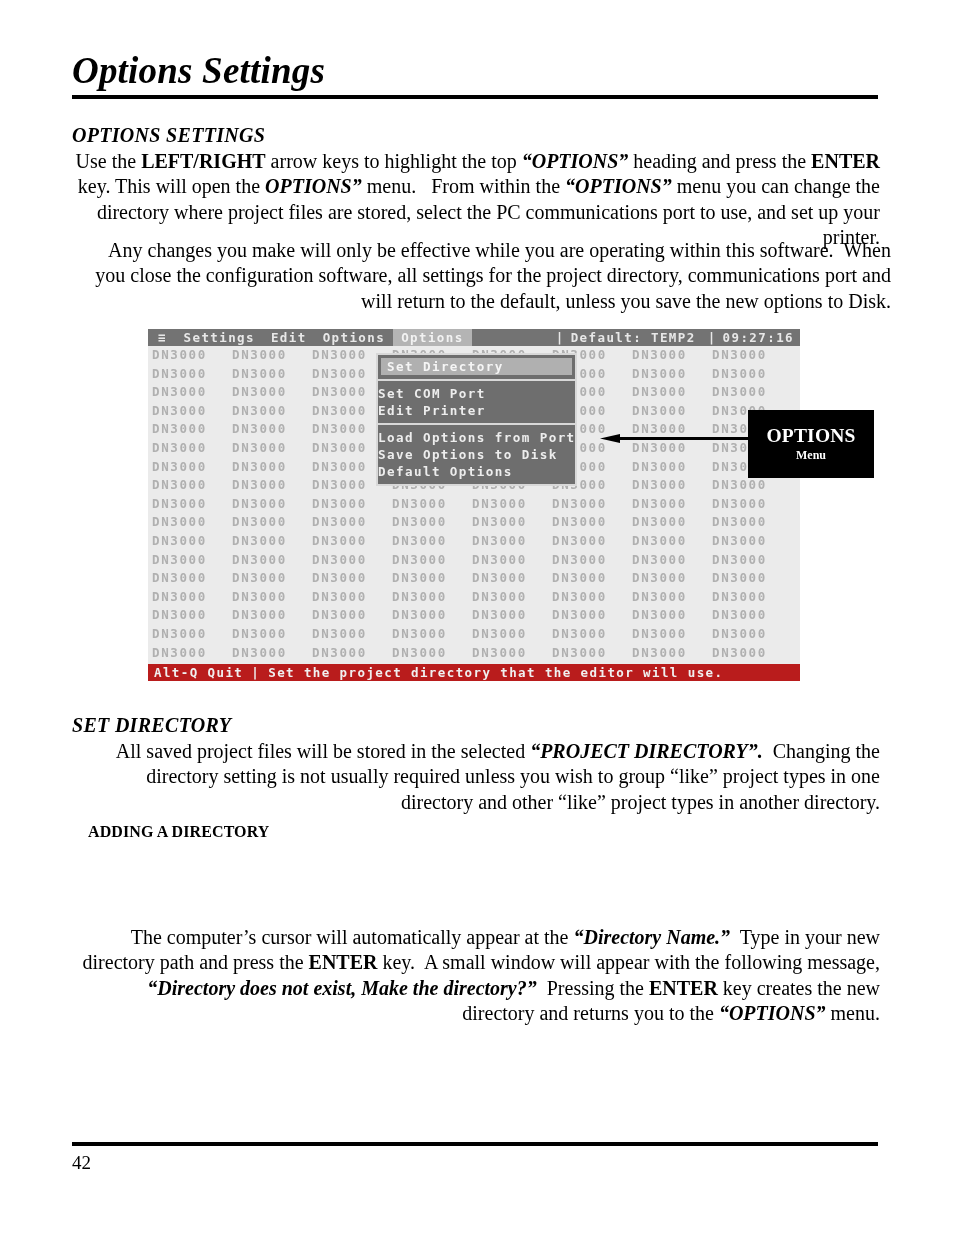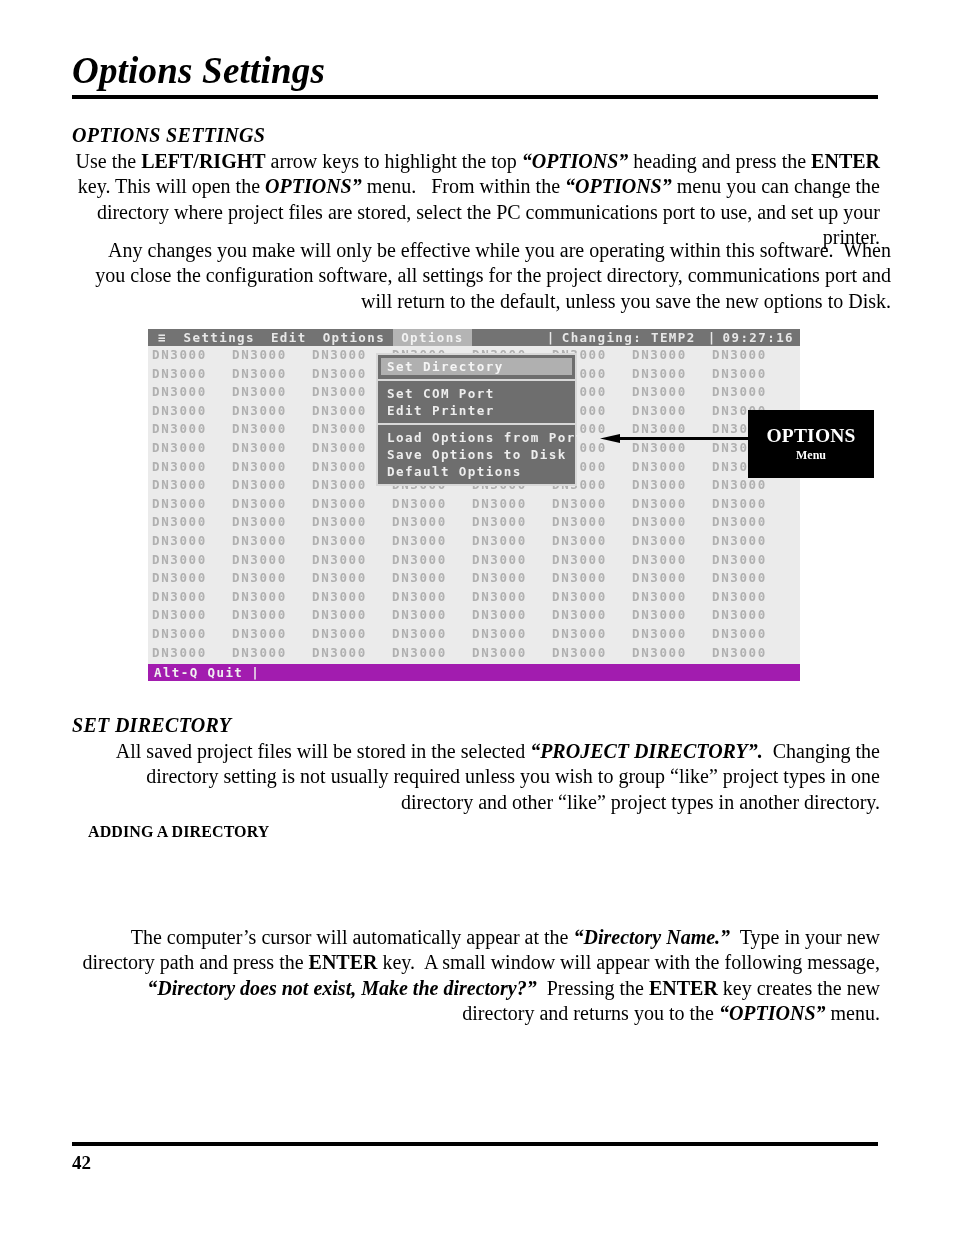--- a/index.html
+++ b/index.html
@@ -137,21 +137,21 @@
     letter-spacing: 1.6px;
     padding-left: 4px;
   }
   .wp-cell { display: inline-block; width: 80px; }
 
   .term-statusbar {
     position: absolute;
     left: 0; bottom: 0;
     width: 652px;
     height: 17px;
-    background: #a21caf;
+    background: #b91c1c;
     color: #f0f0f0;
     font-size: 12.5px;
     line-height: 17px;
     letter-spacing: 1.4px;
     white-space: nowrap;
     font-weight: bold;
     display: flex;
     align-items: center;
   }
   .sb-item { padding: 0 6px; }
@@ -168,21 +168,20 @@
     padding: 3px 0 4px 0;
     box-sizing: border-box;
   }
   .dd-item {
     font-size: 12.6px;
     line-height: 17px;
     height: 17px;
     color: #ededed;
     font-weight: bold;
     letter-spacing: 1.4px;
-    padding-left: 9px;
     white-space: nowrap;
   }
   .dd-item.selected {
     background: #b0b0b0;
     color: #f5f5f5;
     margin: 0 3px;
     padding-left: 6px;
   }
   .dd-sep {
     height: 2px;
@@ -230,21 +229,21 @@
     top: 1142px;
     width: 806px;
     height: 4px;
     background: #000;
   }
   .page-number {
     position: absolute;
     left: 72px;
     top: 1152px;
     font-size: 19px;
-    font-weight: bold;
+    font-weight: normal;
   }
 </style>
 </head>
 <body>
 
 <div class="page">
 
   <div class="title-block">
     <h1 class="page-title">Options Settings</h1>
     <div class="title-rule"></div>
@@ -260,21 +259,21 @@
   <div class="terminal">
 
     <div class="term-menubar">
       <span class="mb-item hamburger">≡</span>
       <span class="mb-item">Settings</span>
       <span class="mb-item">Edit</span>
       <span class="mb-item">Options</span>
       <span class="mb-item active">Options</span>
       <span class="mb-spacer"></span>
       <span class="mb-sep">|</span>
-      <span class="mb-right">Changing: TEMP2</span>
+      <span class="mb-right">Default: TEMP2</span>
       <span class="mb-sep">|</span>
       <span class="mb-right">09:27:16</span>
     </div>
 
     <div class="term-wallpaper" id="wallpaper">
         <div class="wp-row"><span class="wp-cell">DN3000</span><span class="wp-cell">DN3000</span><span class="wp-cell">DN3000</span><span class="wp-cell">DN3000</span><span class="wp-cell">DN3000</span><span class="wp-cell">DN3000</span><span class="wp-cell">DN3000</span><span class="wp-cell">DN3000</span></div>
         <div class="wp-row"><span class="wp-cell">DN3000</span><span class="wp-cell">DN3000</span><span class="wp-cell">DN3000</span><span class="wp-cell">DN3000</span><span class="wp-cell">DN3000</span><span class="wp-cell">DN3000</span><span class="wp-cell">DN3000</span><span class="wp-cell">DN3000</span></div>
         <div class="wp-row"><span class="wp-cell">DN3000</span><span class="wp-cell">DN3000</span><span class="wp-cell">DN3000</span><span class="wp-cell">DN3000</span><span class="wp-cell">DN3000</span><span class="wp-cell">DN3000</span><span class="wp-cell">DN3000</span><span class="wp-cell">DN3000</span></div>
         <div class="wp-row"><span class="wp-cell">DN3000</span><span class="wp-cell">DN3000</span><span class="wp-cell">DN3000</span><span class="wp-cell">DN3000</span><span class="wp-cell">DN3000</span><span class="wp-cell">DN3000</span><span class="wp-cell">DN3000</span><span class="wp-cell">DN3000</span></div>
         <div class="wp-row"><span class="wp-cell">DN3000</span><span class="wp-cell">DN3000</span><span class="wp-cell">DN3000</span><span class="wp-cell">DN3000</span><span class="wp-cell">DN3000</span><span class="wp-cell">DN3000</span><span class="wp-cell">DN3000</span><span class="wp-cell">DN3000</span></div>
@@ -299,20 +298,21 @@
       <div class="dd-item">Edit Printer</div>
       <div class="dd-sep"></div>
       <div class="dd-item">Load Options from Port</div>
       <div class="dd-item">Save Options to Disk</div>
       <div class="dd-item">Default Options</div>
     </div>
 
     <div class="term-statusbar">
       <span class="sb-item">Alt-Q Quit</span>
       <span class="sb-sep">|</span>
+      <span class="sb-item">Set the project directory that the editor will use.</span>
     </div>
   </div>
 
   <svg class="callout-arrow" viewBox="0 0 150 9" preserveAspectRatio="none">
     <rect x="16" y="3" width="134" height="3" fill="#000000"></rect>
     <polygon points="0,4.5 20,0 20,9" fill="#000000"></polygon>
   </svg>
   <div class="callout-box">
     <div class="callout-title">OPTIONS</div>
     <div class="callout-sub">Menu</div>

